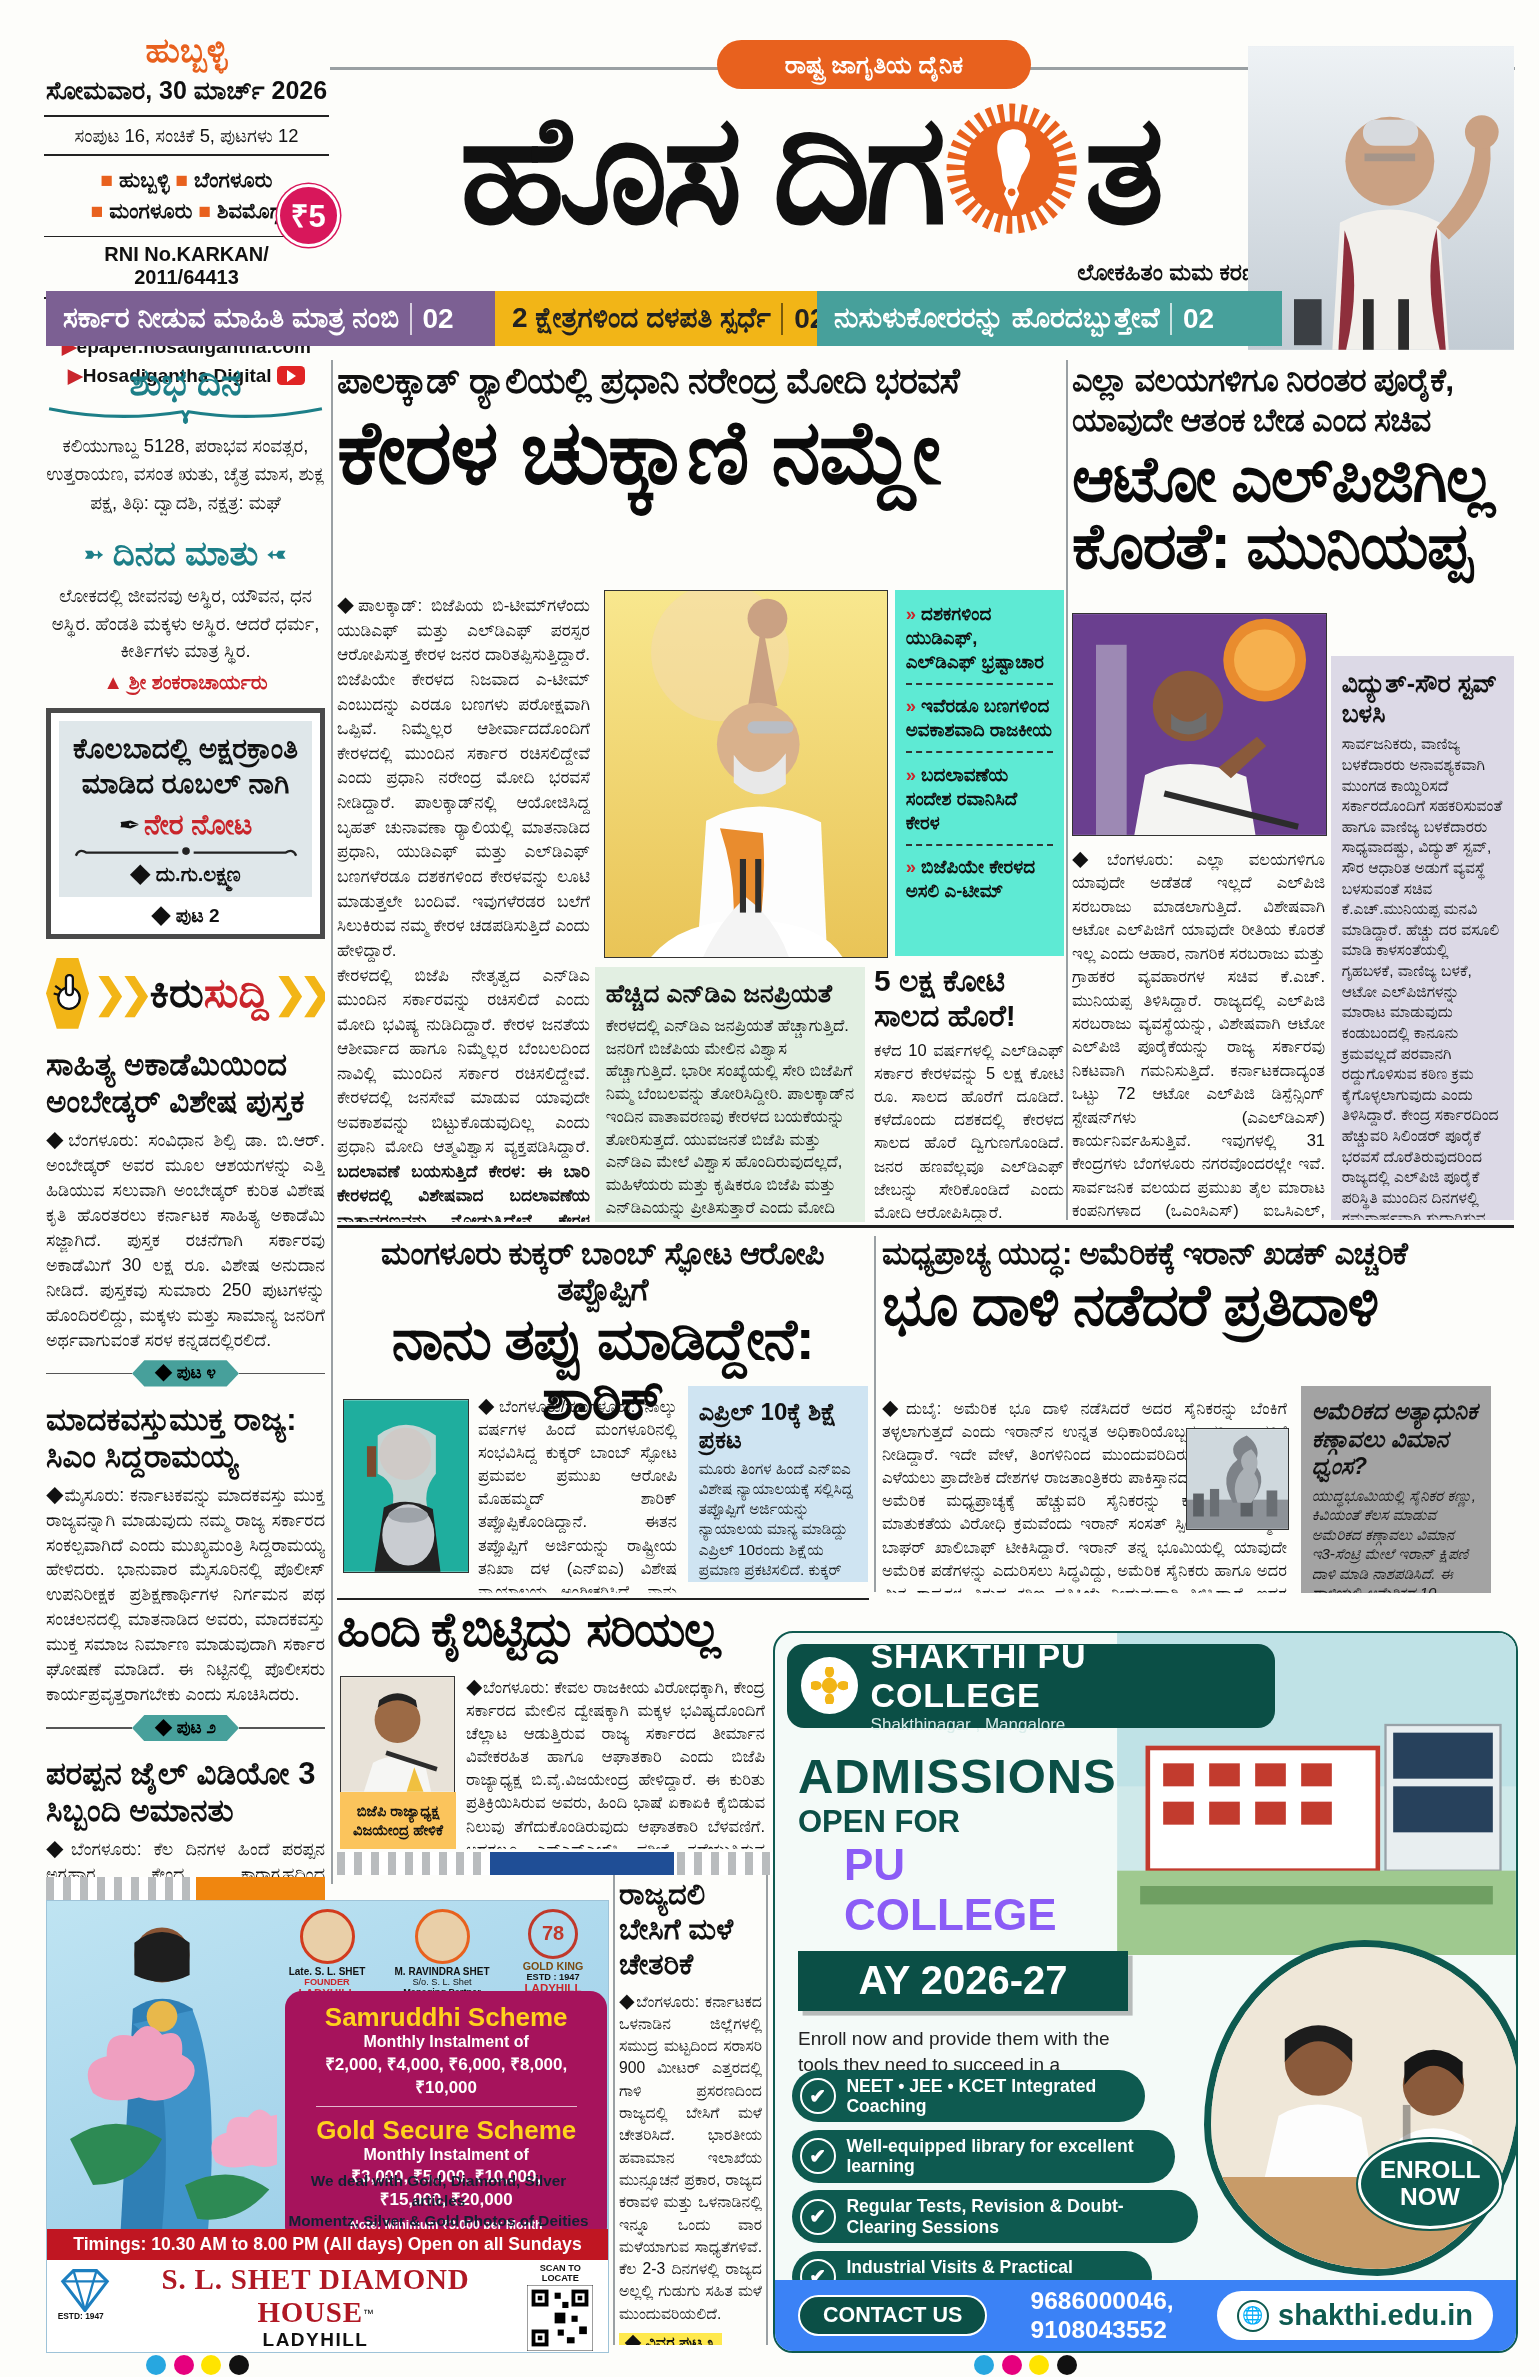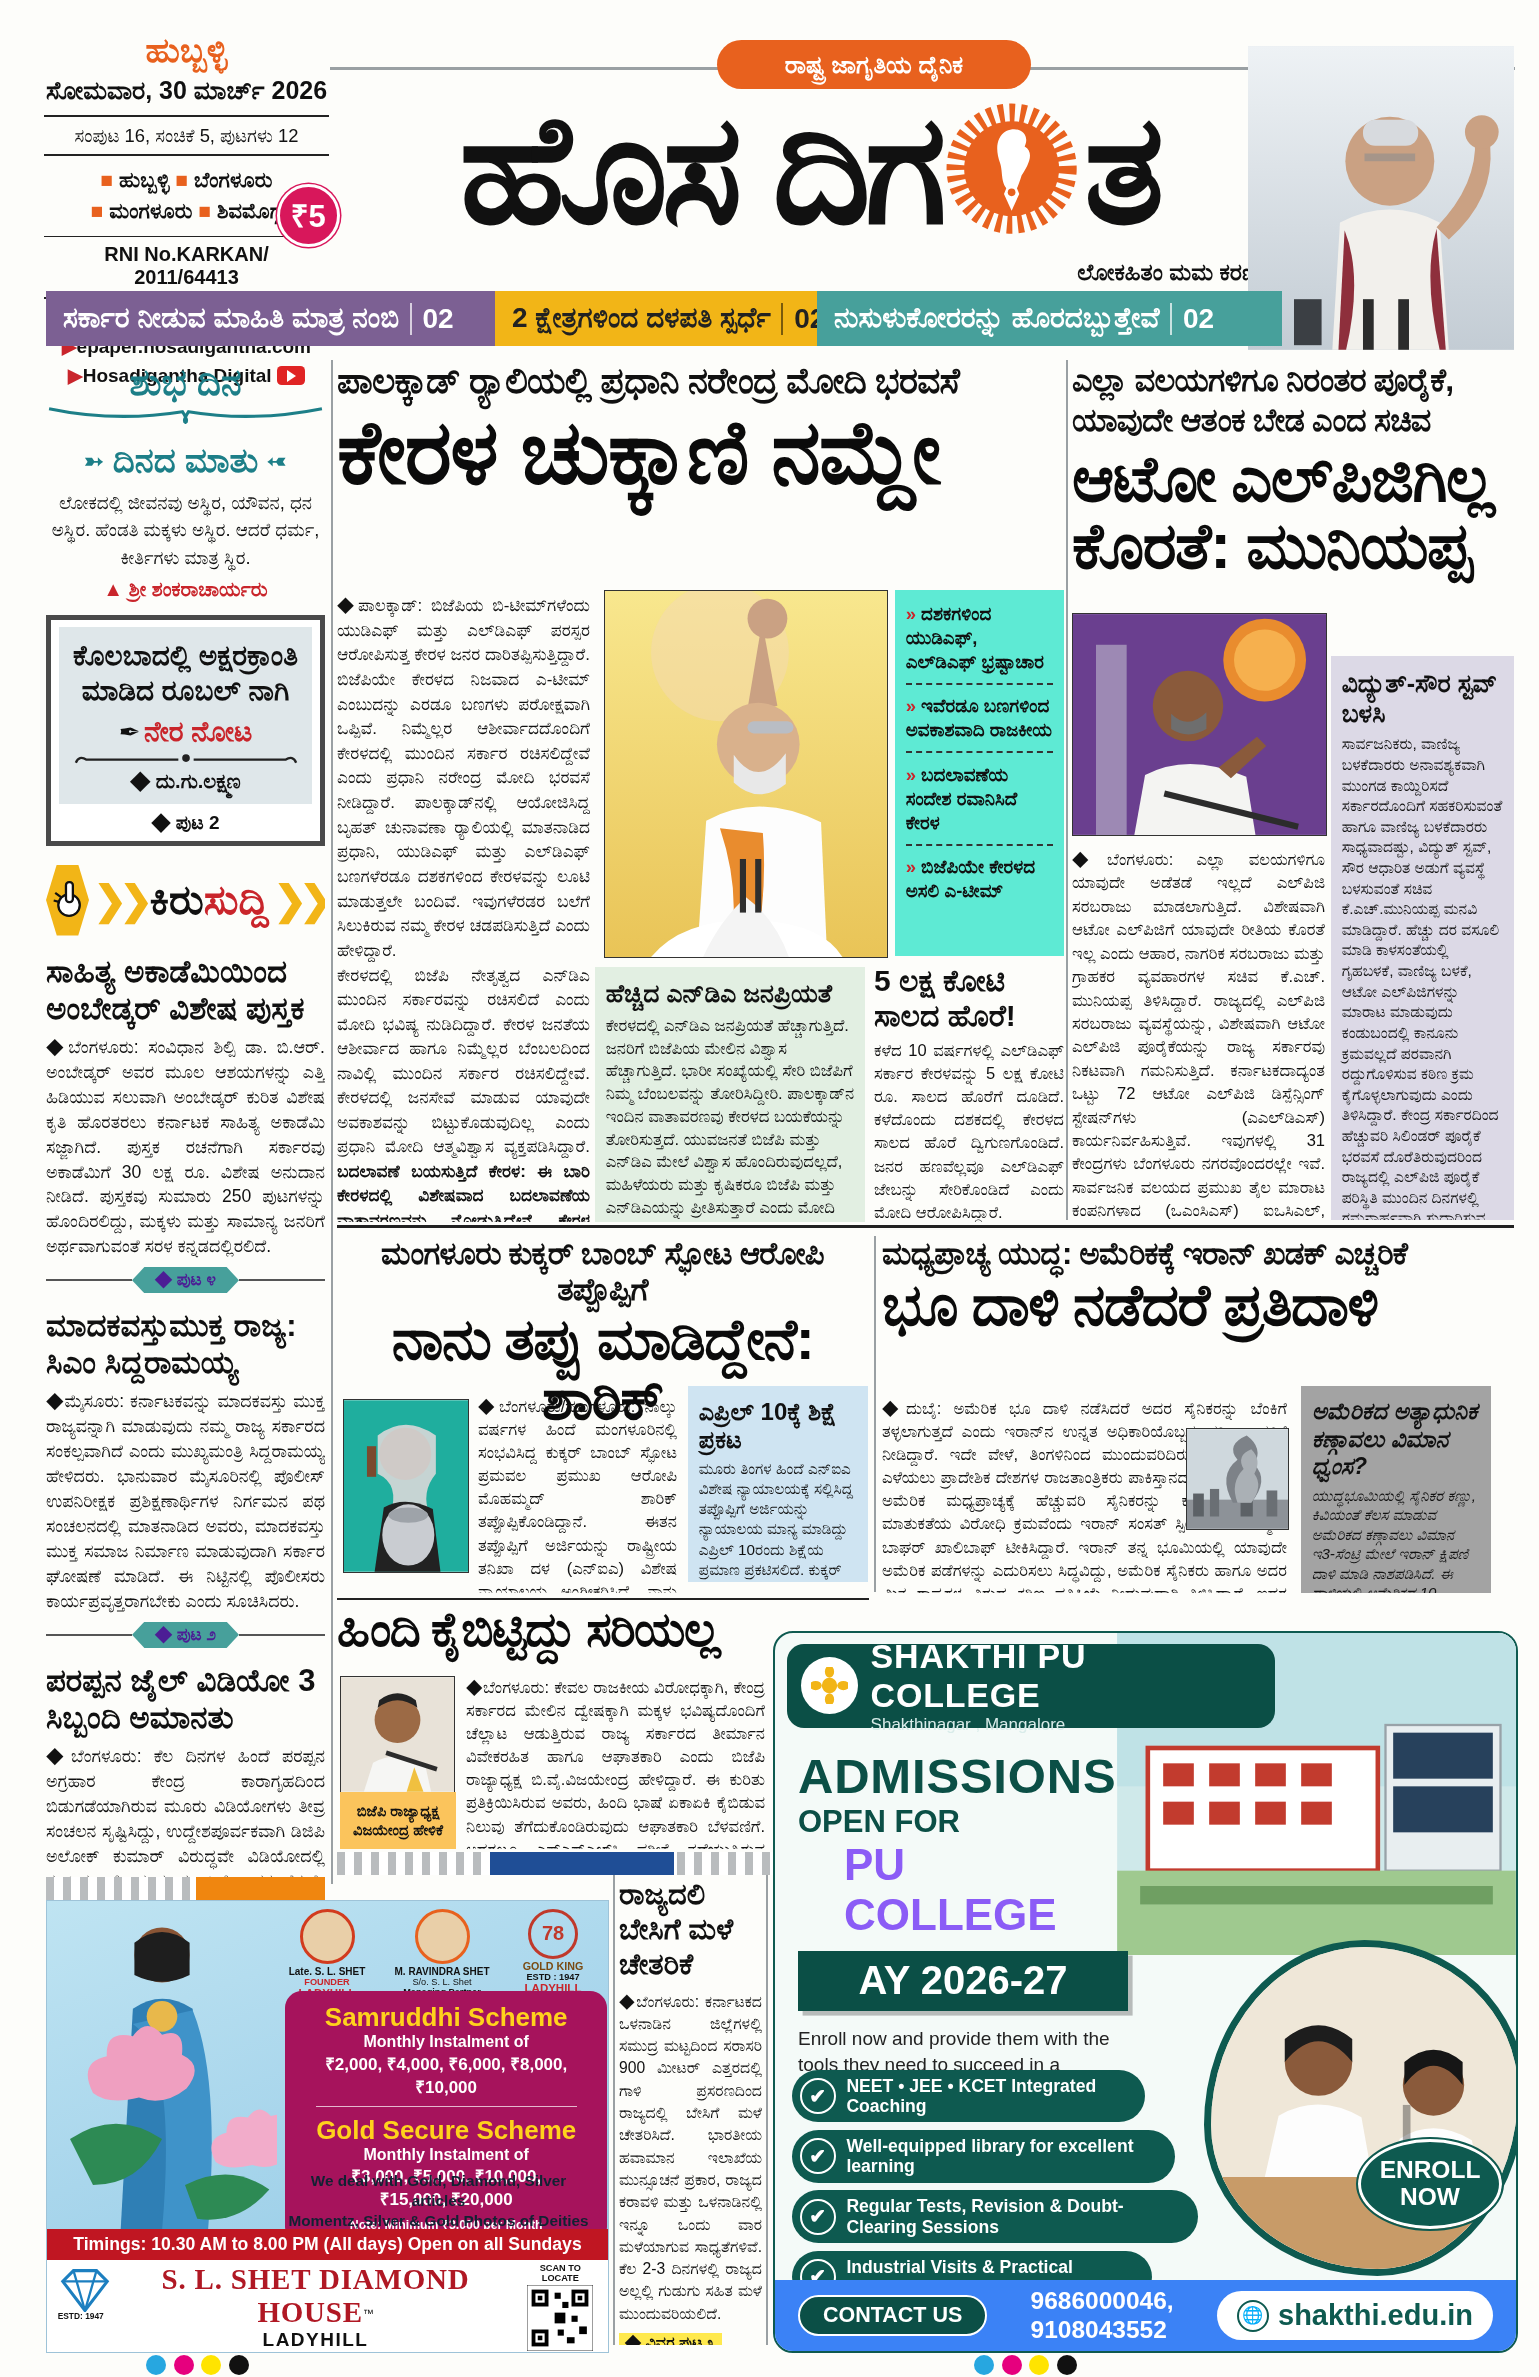--- a/index.html
+++ b/index.html
@@ -12,21 +12,21 @@
   .teal{color:#1d7f88;}
   .red{color:#c9252b;}
   .orange{color:#e8611e;}
   .rule{background:#222;}
   .grule{background:#9aa0a3;}
   .kick{font-weight:900;line-height:1.15;letter-spacing:-0.8px;}
   .hl{font-weight:900;line-height:1.04;letter-spacing:-1.5px;color:#0b0b0b;}
   .bt{font-size:17.6px;line-height:1.42;}
   .ribrow{display:flex;align-items:center;margin:7.7px 0 14px 0;}
   .ribrow .ln{flex:1;height:1.5px;background:#555;}
-  .ribbon{background:#47a09b;color:#4c1d95;font-weight:800;font-size:17px;padding:3.1px 23px;clip-path:polygon(0 50%,12.3px 0,calc(100% - 12.3px) 0,100% 50%,calc(100% - 12.3px) 100%,12.3px 100%);white-space:nowrap;}
+  .ribbon{background:#47a09b;color:#000000;font-weight:800;font-size:17px;padding:3.1px 23px;clip-path:polygon(0 50%,12.3px 0,calc(100% - 12.3px) 0,100% 50%,calc(100% - 12.3px) 100%,12.3px 100%);white-space:nowrap;}
   .strip{height:55px;display:flex;align-items:center;padding:0 17px;font-size:28px;font-weight:900;white-space:nowrap;overflow:hidden;}
   .strip .pg{margin-left:10.7px;padding-left:10.7px;border-left:2.3px solid rgba(255,255,255,.7);font-weight:900;}
   .panel{box-sizing:border-box;padding:12.3px 10.7px;overflow:hidden;}
   .dash{border:none;border-top:2.3px dashed #333;margin:9.2px 0;}
   .pill{display:flex;align-items:center;gap:10.7px;background:#0e5a50;color:#fff;border-radius:31px;padding:6.1px 15.3px 6.1px 7.7px;margin:7.7px 0;font-size:17.6px;font-weight:700;line-height:1.15;}
   .chk{width:32px;height:32px;border-radius:50%;background:#0e5a50;border:2.3px solid #fff;color:#fff;display:flex;align-items:center;justify-content:center;font-size:20px;flex:none;}
   .filmstrip{background:repeating-linear-gradient(90deg,#b9bcbe 0 7.7px,#fff 7.7px 17px);}
   .dot{width:20px;height:20px;border-radius:50%;display:inline-block;margin-right:7.7px;}
   svg{display:block;}
 </style>
@@ -126,20 +126,21 @@
 <div class="abs grule" style="left:874px;top:1236px;width:1.5px;height:356px;"></div>
 <div class="abs rule" style="left:337px;top:1598px;width:532px;height:1.5px;"></div>
 <div class="abs grule" style="left:613px;top:1874px;width:1.5px;height:471px;"></div>
 <div class="abs grule" style="left:766px;top:1874px;width:1.5px;height:471px;"></div>
 
 <div class="abs" style="left:46px;top:362px;width:279px;height:1516px;overflow:hidden;">
   <div class="c teal xb" style="font-size:37px;">ಶುಭ ದಿನ</div>
   <svg width="279" height="20" viewBox="0 0 364 26">
       <path d="M4 6 Q90 24 178 10 Q186 22 182 24 Q178 22 186 10 Q270 24 360 6" fill="none" stroke="#1d7f88" stroke-width="4"></path>
     </svg>
+  <div class="c" style="font-size:18.4px;line-height:1.55;margin-top:7.7px;">ಕಲಿಯುಗಾಬ್ದ 5128, ಪರಾಭವ ಸಂವತ್ಸರ, ಉತ್ತರಾಯಣ, ವಸಂತ ಋತು, ಚೈತ್ರ ಮಾಸ, ಶುಕ್ಲ ಪಕ್ಷ, ತಿಥಿ: ದ್ವಾದಶಿ, ನಕ್ಷತ್ರ: ಮಘೆ</div>
 
   <div class="c teal xb" style="font-size:34px;margin-top:17px;display:flex;align-items:center;justify-content:center;gap:9.2px;">
     <span style="font-size:23px;">➳</span>
       <span>ದಿನದ ಮಾತು</span>
       <span style="font-size:23px;transform:scaleX(-1);">➳</span>
   </div>
   <div class="c" style="font-size:18.4px;line-height:1.5;margin-top:7.7px;">ಲೋಕದಲ್ಲಿ ಜೀವನವು ಅಸ್ಥಿರ, ಯೌವನ, ಧನ ಅಸ್ಥಿರ. ಹೆಂಡತಿ ಮಕ್ಕಳು ಅಸ್ಥಿರ. ಆದರೆ ಧರ್ಮ, ಕೀರ್ತಿಗಳು ಮಾತ್ರ ಸ್ಥಿರ.</div>
   <div class="c red xb" style="font-size:20px;margin-top:6.1px;">▲ ಶ್ರೀ ಶಂಕರಾಚಾರ್ಯರು</div>
 
   <div style="border:5.4px solid #4a4a4a;margin-top:14px;padding:7.7px;background:#fff;">

